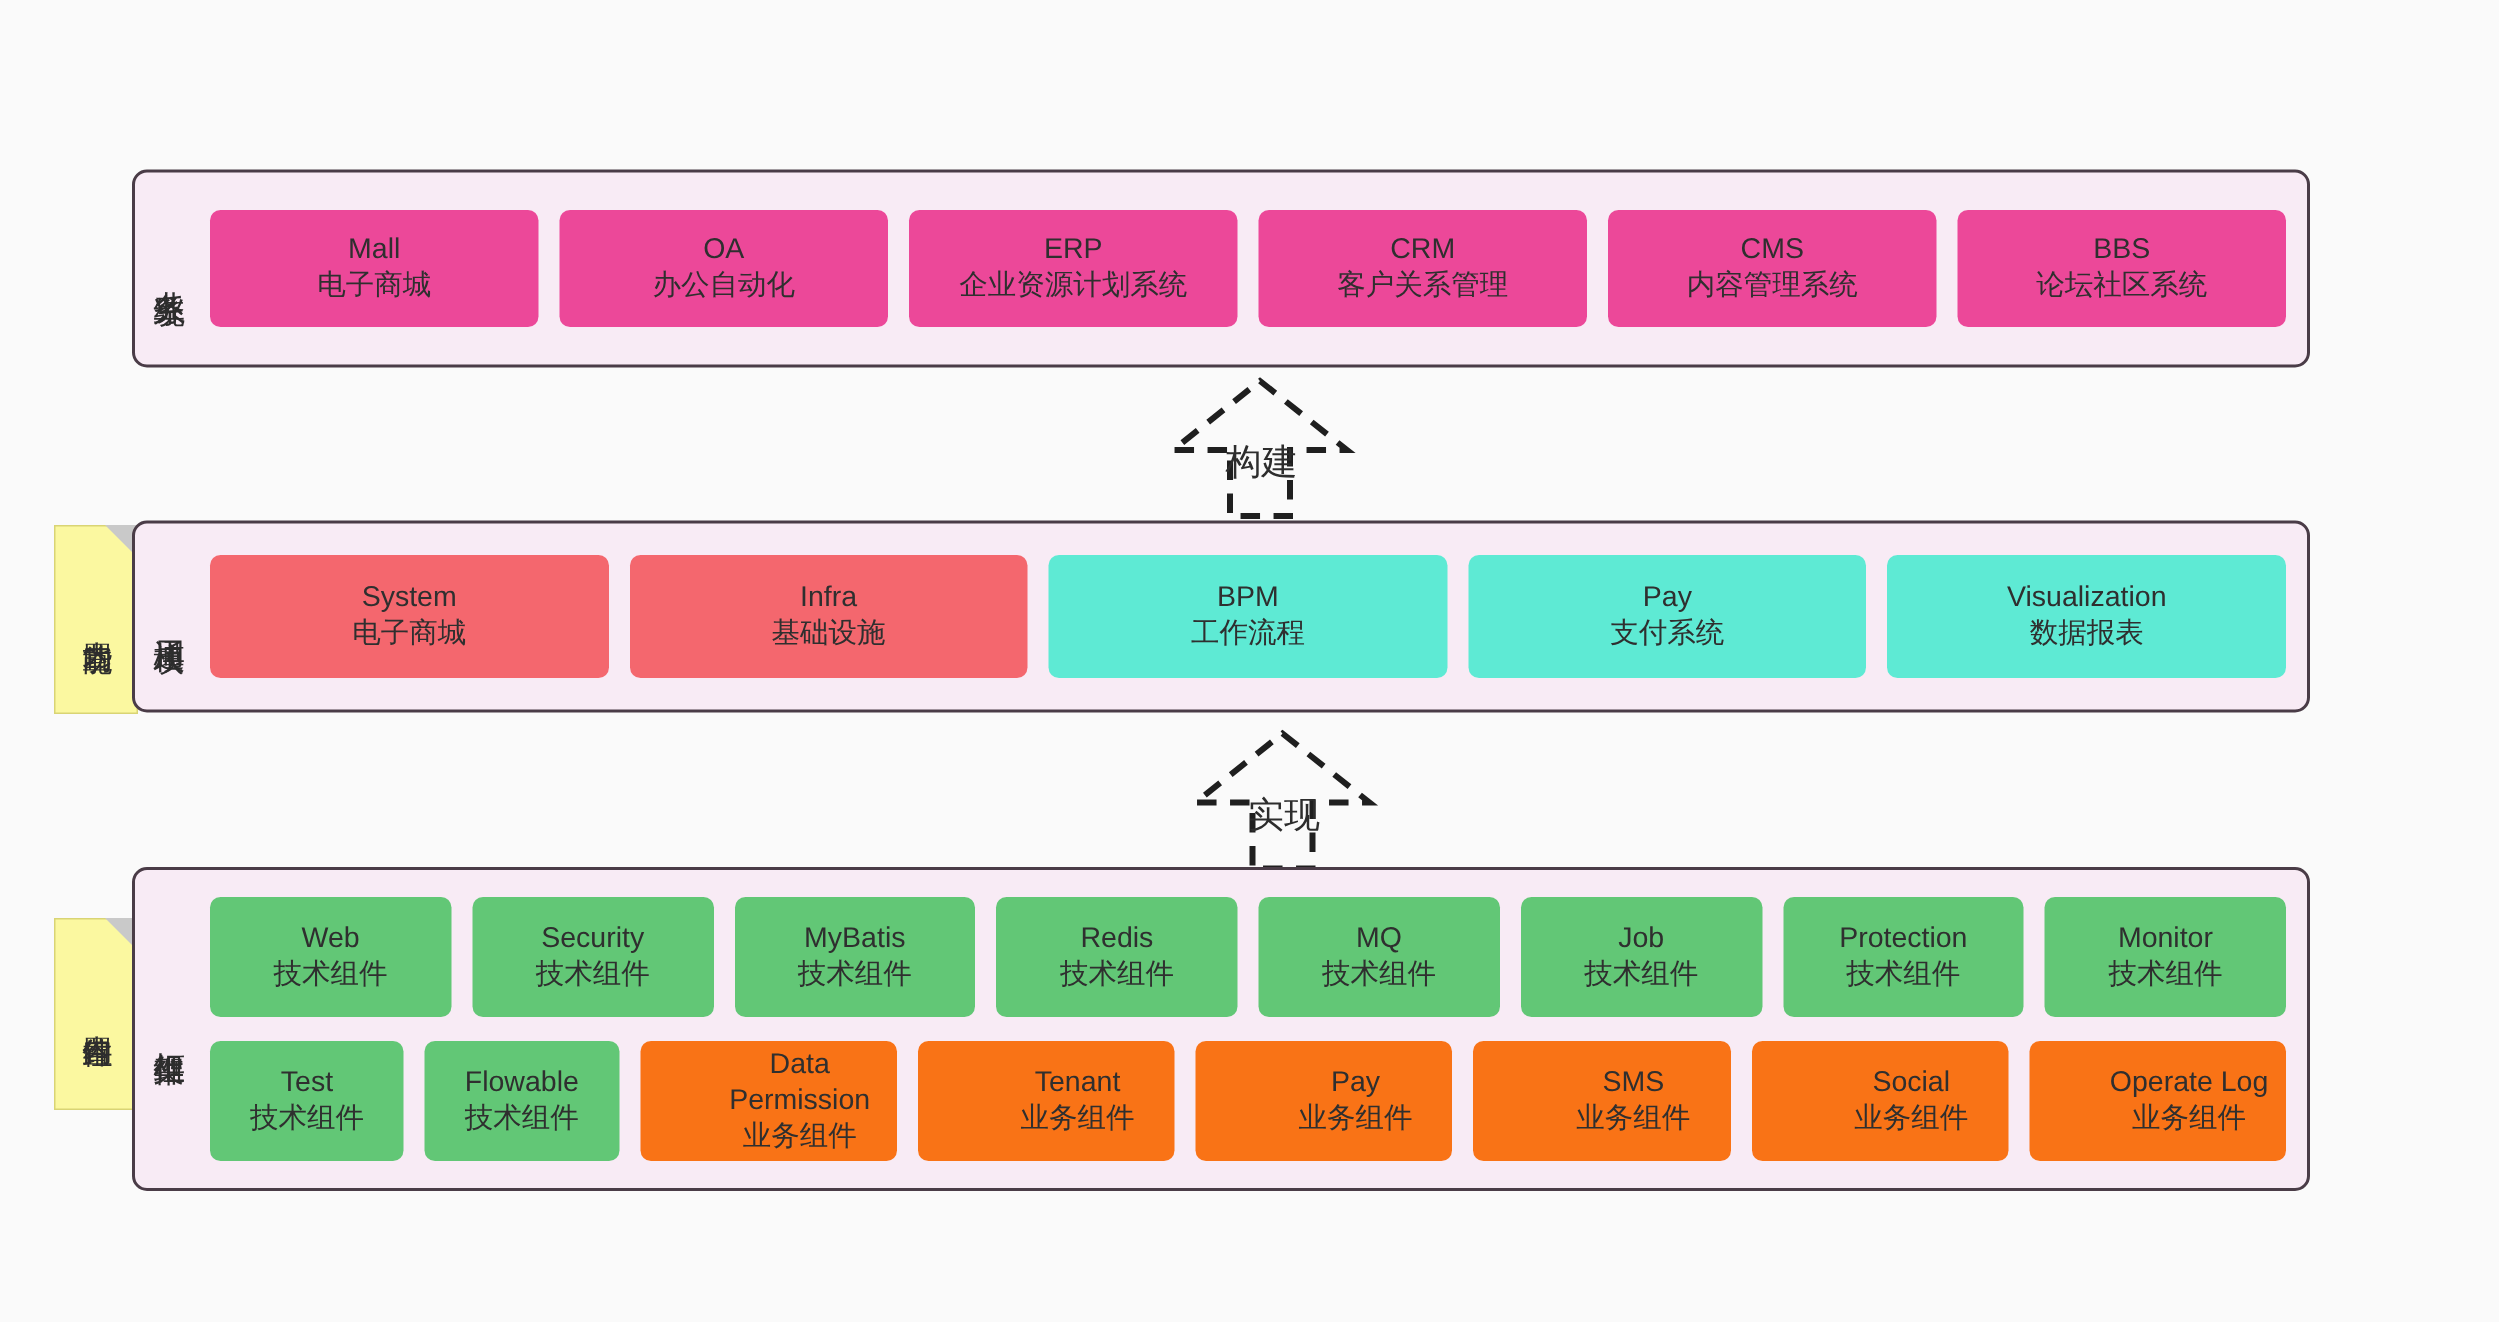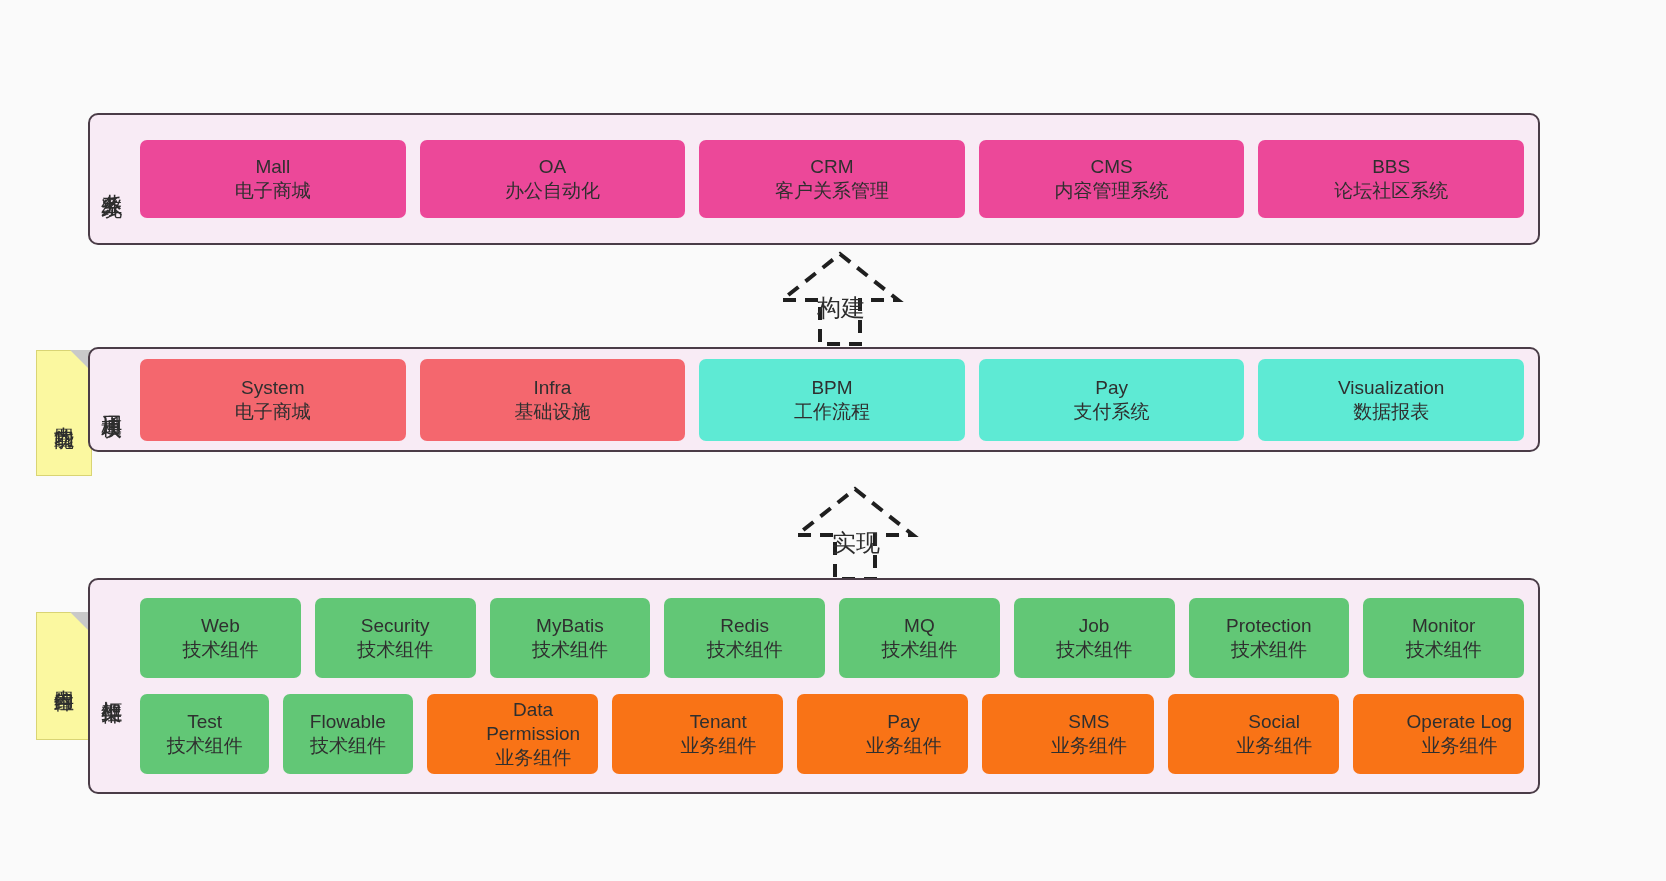--- a/index.html
+++ b/index.html
@@ -76,21 +76,21 @@
   .c-red        { background: #F4676E; }
   .c-pink       { background: #5eead4; }
   .c-green      { background: #62C776; }
   .c-lightgreen { background: #f97316; padding-left: 48px; }
 
   
   #layer-business  { left: 88px;  top: 113px; width: 1452px; height: 132px; }
   #layer-business .layer-body { padding-top: 0; padding-bottom: 0; }
   #layer-business .card-row { flex: 0 0 78px; }
 
-  #layer-modules   { left: 88px;  top: 347px; width: 1452px; height: 105px; }
+  #layer-modules   { left: 88px;  top: 347px; width: 1452px; height: 128px; }
   #layer-modules .layer-body { padding-top: 0; padding-bottom: 0; }
   #layer-modules .card-row { flex: 0 0 82px; }
 
   #layer-framework { left: 88px;  top: 578px; width: 1452px; height: 216px; }
   #layer-framework .layer-body { padding-top: 0; padding-bottom: 0; gap: 16px; }
   #layer-framework .card-row { flex: 0 0 80px; }
 
   
   .note {
     position: absolute;
@@ -145,20 +145,24 @@
     <div class="card-row">
       <div class="card c-blue">
         <span class="t-en">Mall</span>
         <span class="t-cn">电子商城</span>
       </div>
       <div class="card c-blue">
         <span class="t-en">OA</span>
         <span class="t-cn">办公自动化</span>
       </div>
       <div class="card c-blue">
+        <span class="t-en">ERP</span>
+        <span class="t-cn">企业资源计划系统</span>
+      </div>
+      <div class="card c-blue">
         <span class="t-en">CRM</span>
         <span class="t-cn">客户关系管理</span>
       </div>
       <div class="card c-blue">
         <span class="t-en">CMS</span>
         <span class="t-cn">内容管理系统</span>
       </div>
       <div class="card c-blue">
         <span class="t-en">BBS</span>
         <span class="t-cn">论坛社区系统</span>

